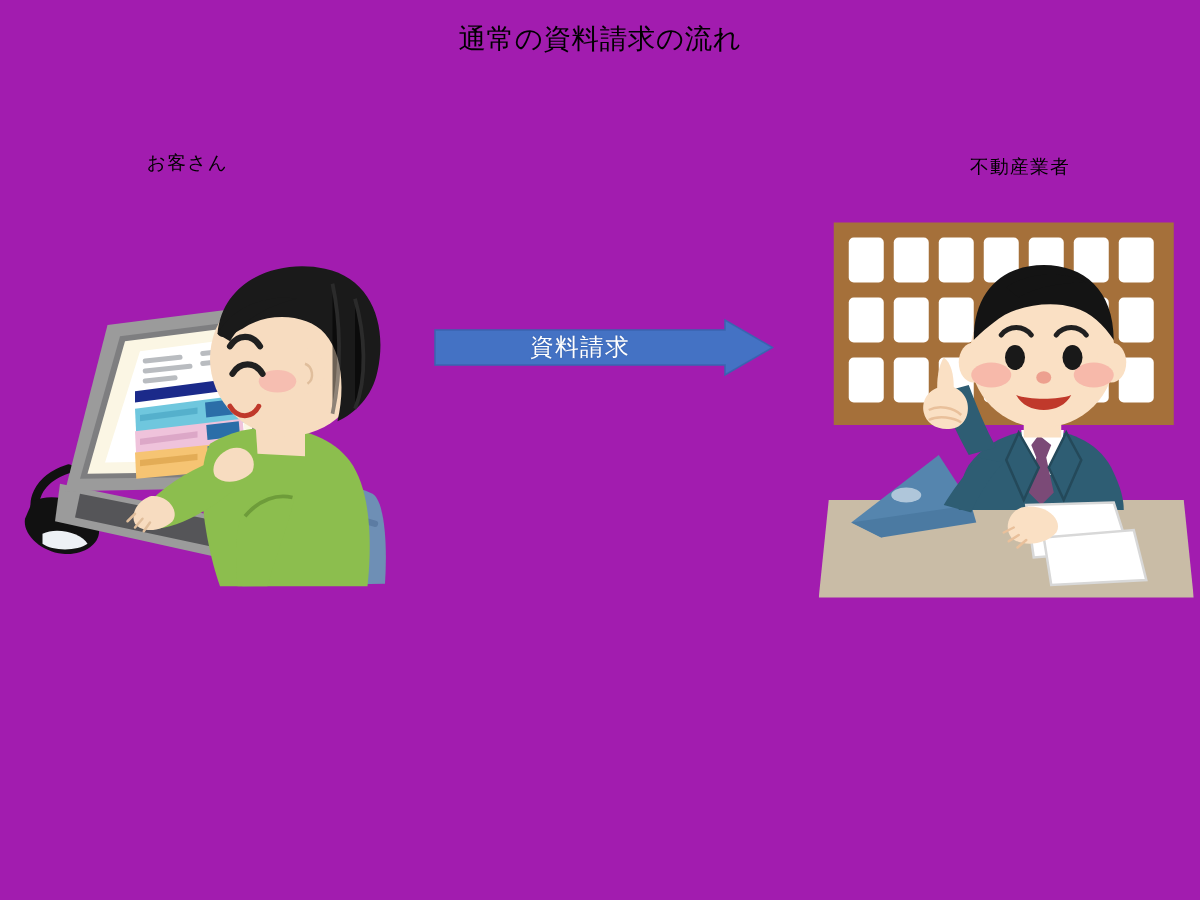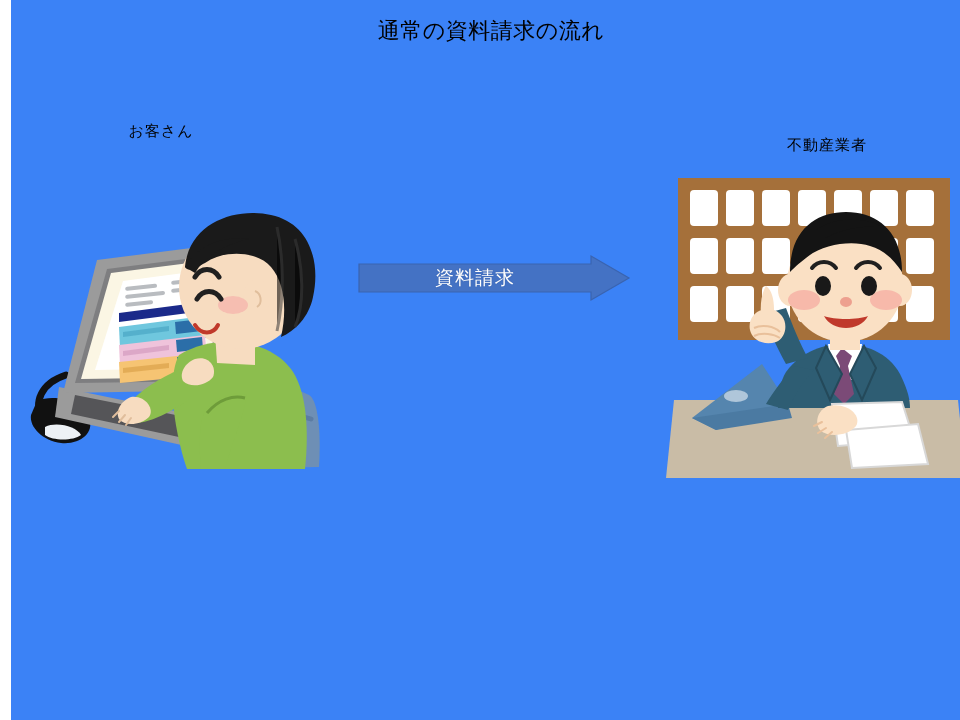--- a/index.html
+++ b/index.html
@@ -11,22 +11,21 @@
     width: 960px;
     height: 720px;
     position: relative;
     overflow: hidden;
     font-family: "Liberation Sans", "DejaVu Sans", sans-serif;
     color: #000000;
   }
   .slide {
     position: absolute;
     inset: 0;
-    background: #3b82f6;
-    margin-left: 11px;
+    background: #a21caf;
   }
   
   .slide-title {
     position: absolute;
     left: 0;
     top: 18px;
     width: 960px;
     text-align: center;
     font-size: 22px;
     line-height: 26px;
@@ -38,21 +37,21 @@
   .role-label {
     position: absolute;
     font-size: 15px;
     line-height: 24px;
     letter-spacing: 1px;
     color: #000000;
     white-space: nowrap;
     text-align: center;
   }
   #label-customer { left: 40px;  top: 119px; width: 220px; }
-  #label-agency   { left: 706px; top: 133px; width: 220px; }
+  #label-agency   { left: 706px; top: 122px; width: 220px; }
 
   
   .arrow-wrap { position: absolute; text-align: center; }
   #arrow-request { left: 348px; top: 256px; width: 270px; height: 44px; }
   #arrow-send    { left: 344px; top: 380px; width: 274px; height: 45px; }
   .arrow-wrap svg { display: block; width: 100%; height: 100%; overflow: visible; }
   .arrow-label {
     position: absolute;
     top: 0;
     height: 100%;

